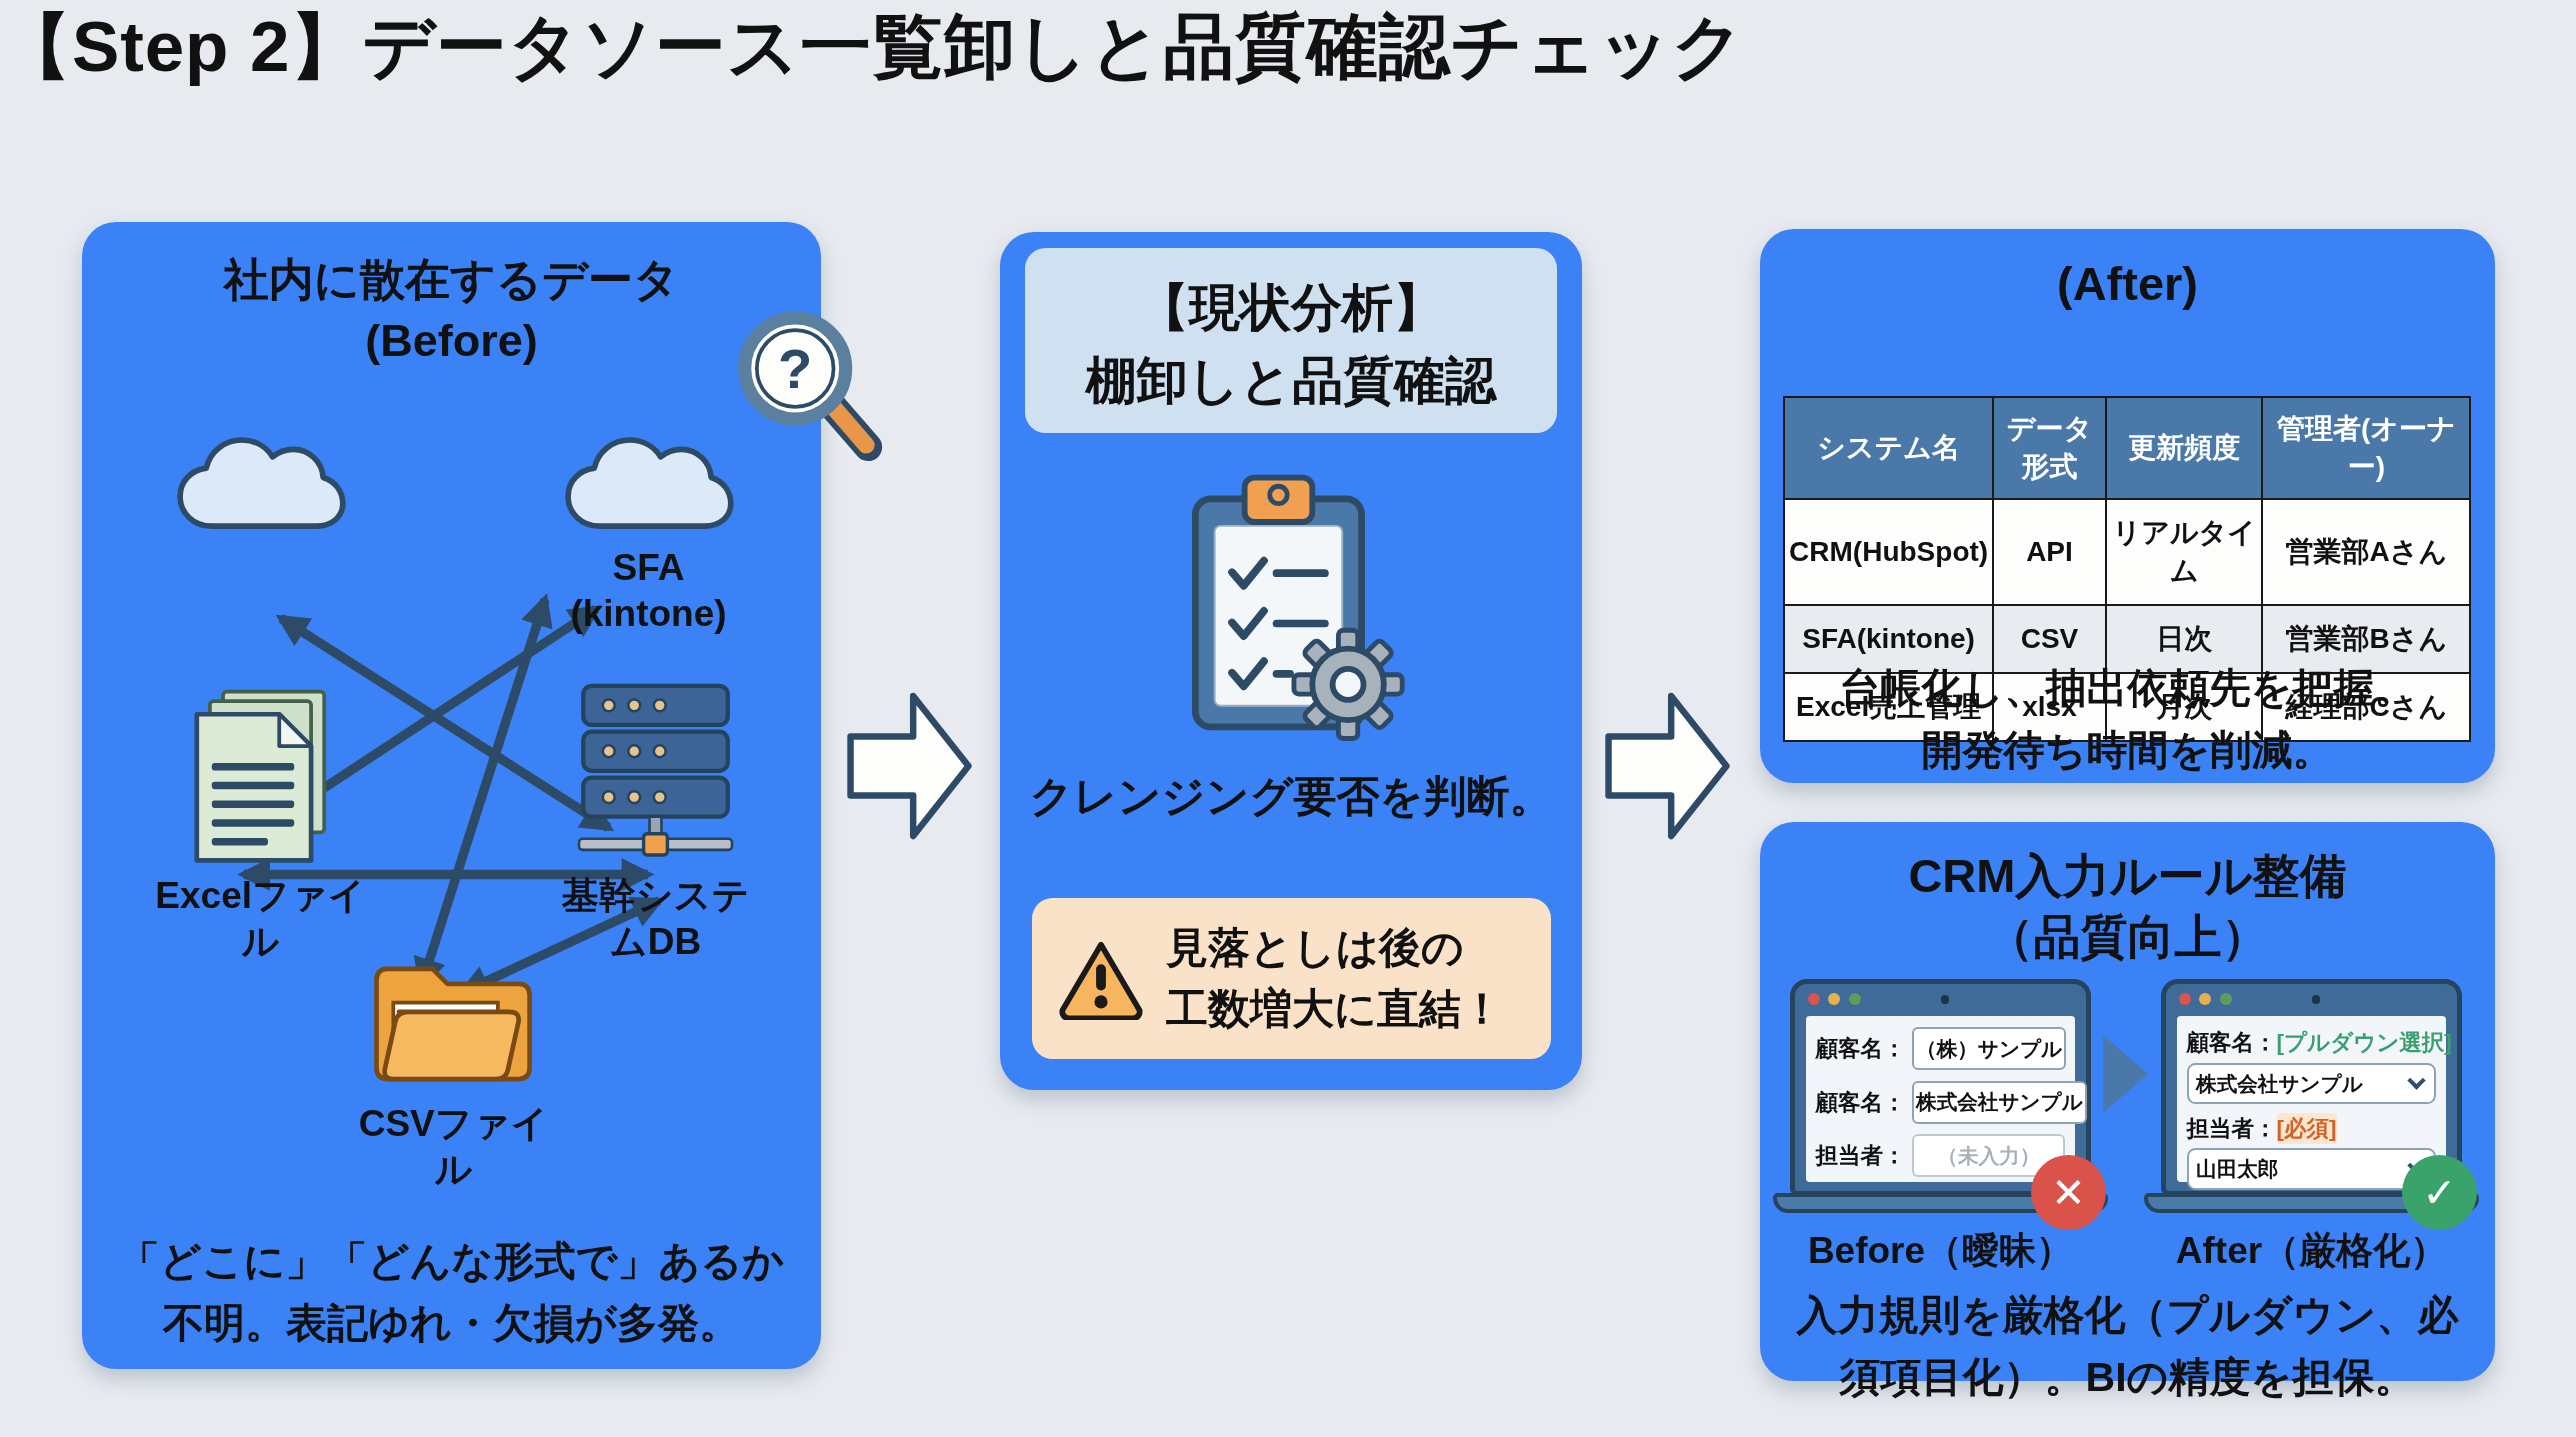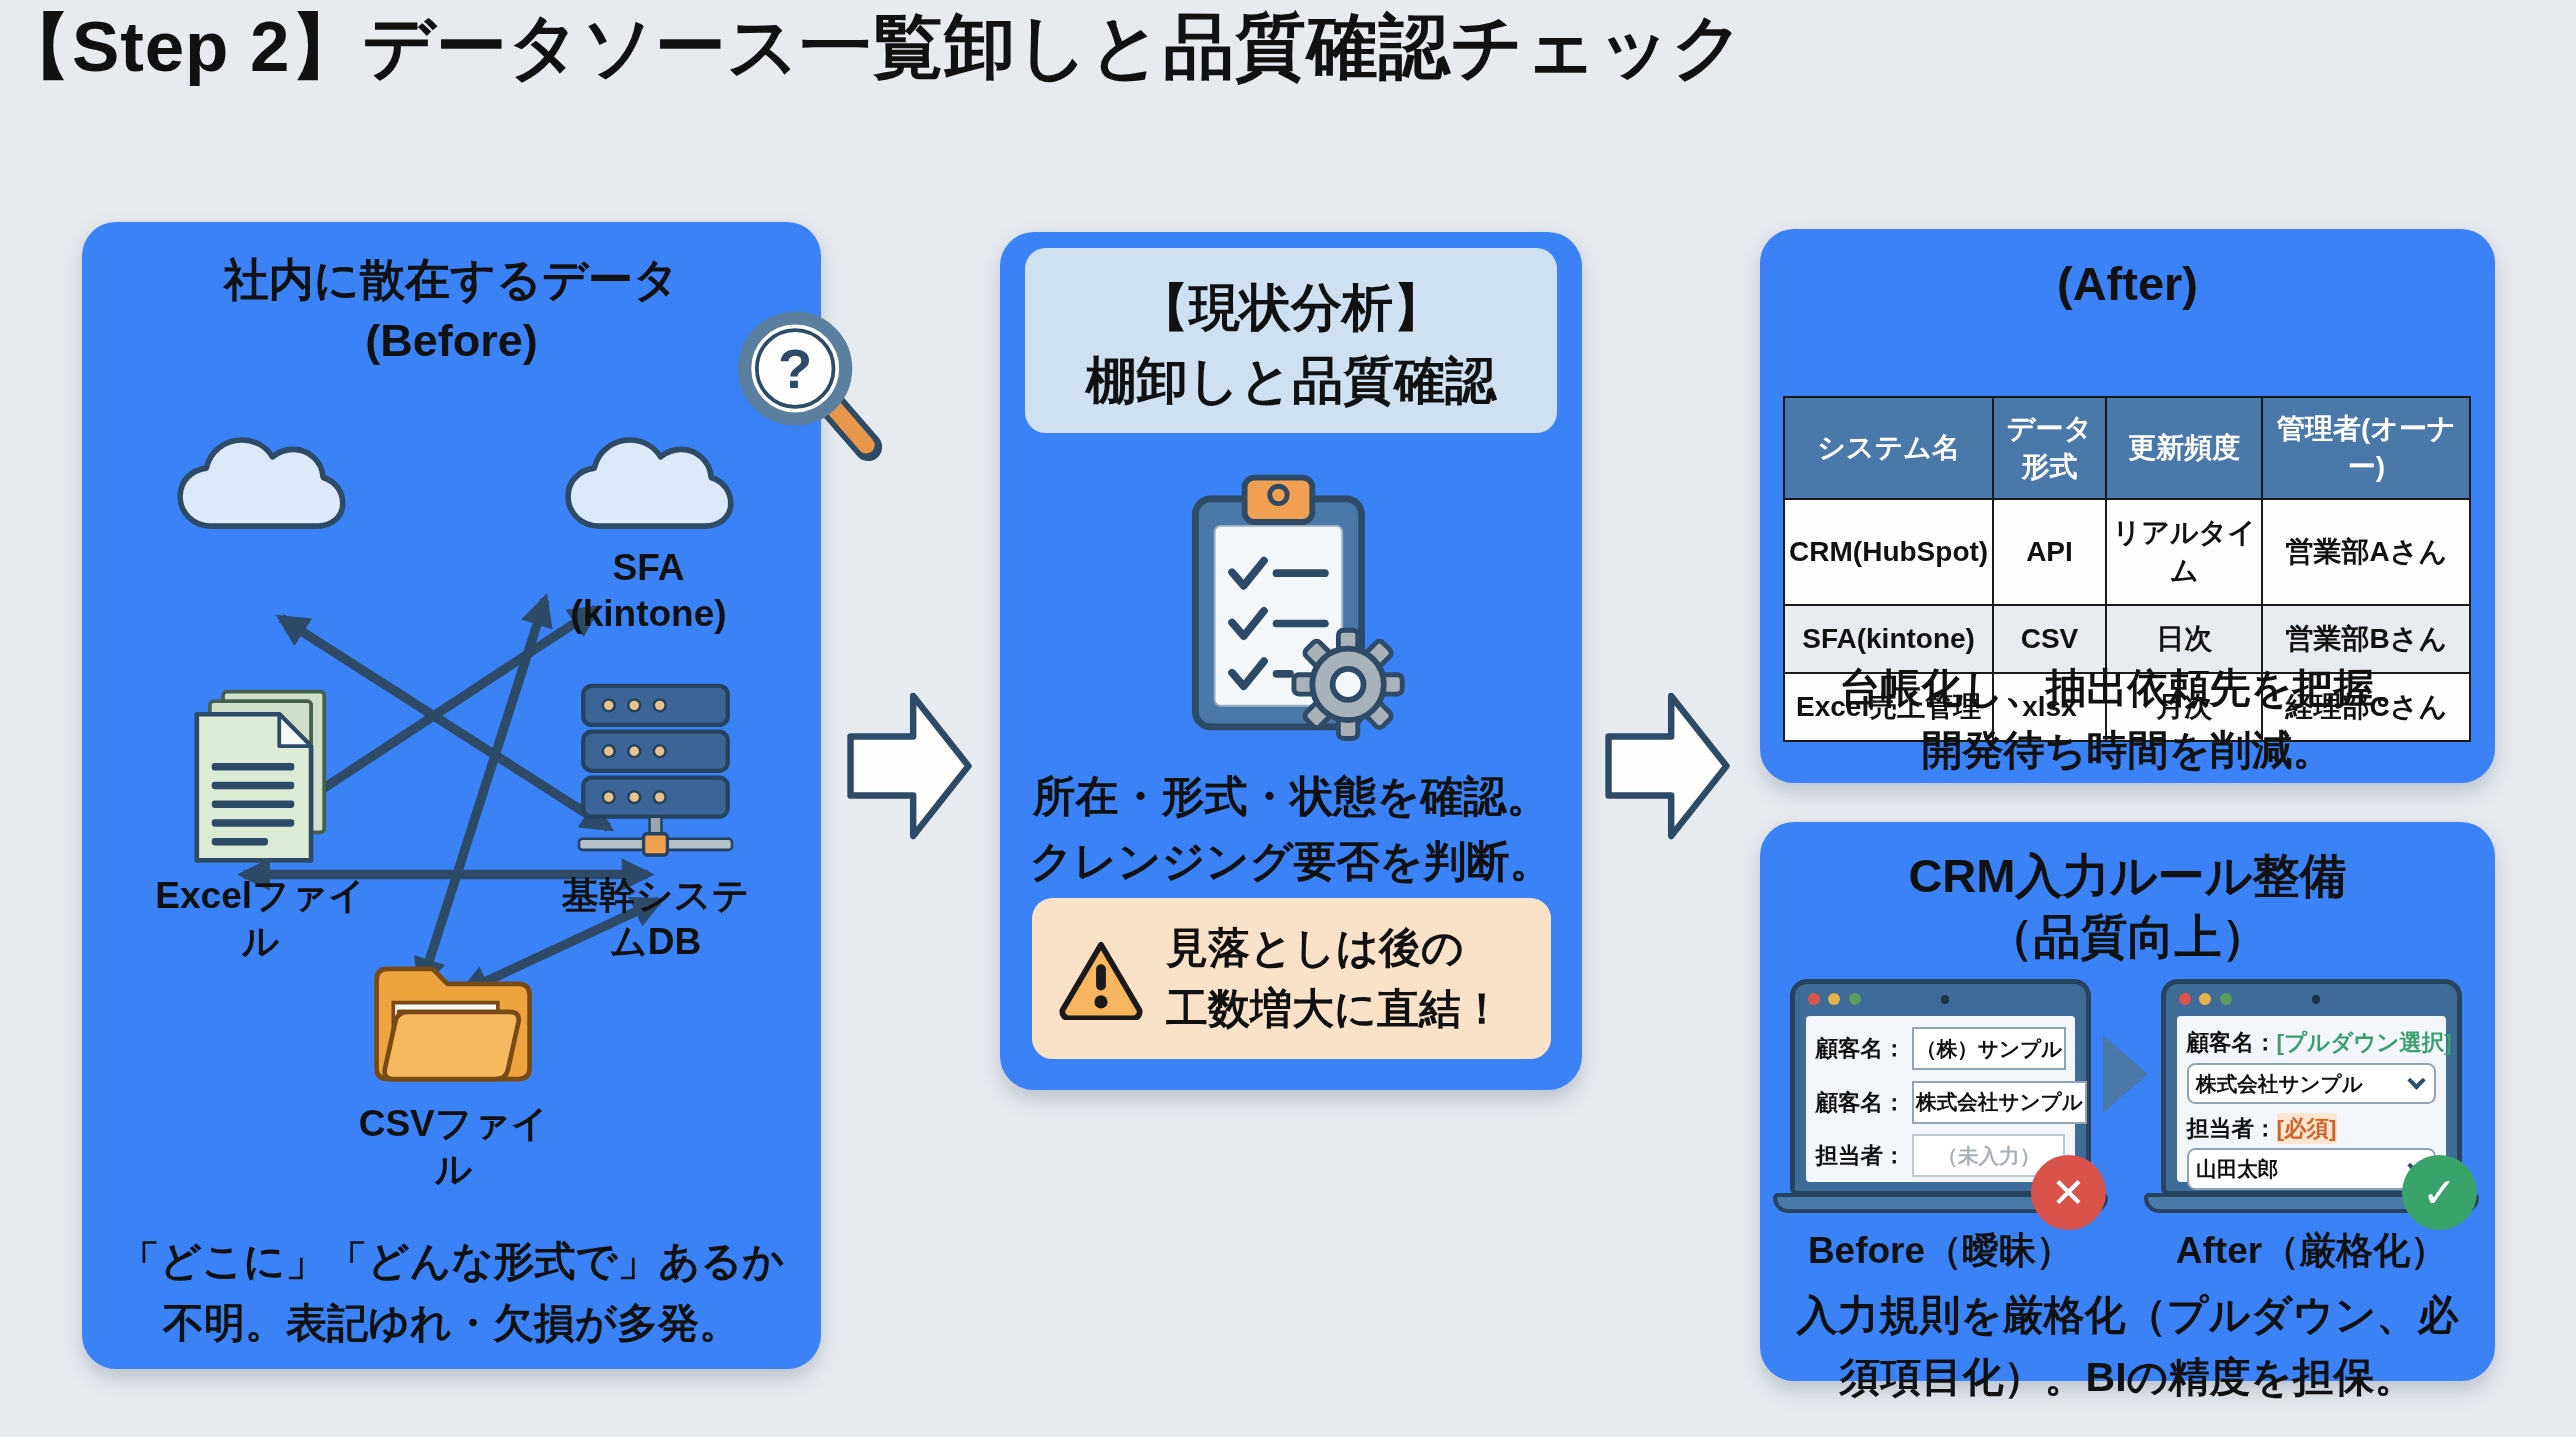--- a/index.html
+++ b/index.html
@@ -76,21 +76,21 @@
   .lt-dot { width:12px; height:12px; border-radius:50%; }
   .lt-dot.r { background:#d9544a; } .lt-dot.y { background:#e5b04e; } .lt-dot.g { background:#5a9e5e; }
   .lt-cam { position:absolute; left:50%; top:11.2px; width:8.4px; height:8.4px; background:#1d3346; border-radius:50%; }
   .lt-screen { position:absolute; left:11.2px; right:11.2px; top:32px; bottom:9.4px;
                background:#f2f6fa; border-radius:3.7px; padding:11.2px 9.4px; }
   .lt-base { width:calc(100% + 34px); margin-left:-17px; height:19.7px; background:#4a7aa8;
              border:4.7px solid #27445f; border-radius:4.7px 4.7px 15px 15px; margin-top:-2.8px; }
   .laptop-label { text-align:center; font-size:37px; font-weight:800; margin-top:13px; }
   .f-row { display:flex; align-items:center; gap:6.6px; margin-bottom:10.3px; }
   .f-label { font-size:22.5px; font-weight:800; white-space:nowrap; }
-  .f-box { flex:1; background:#fff; border:2.8px solid #8fa3b3; border-radius:0; text-align:center;
+  .f-box { flex:1; background:#fff; border:2.8px solid #8fa3b3; border-radius:6px; text-align:center;
            font-size:20.6px; font-weight:800; padding:5.6px 1.9px; white-space:nowrap; }
   .f-box.ph { color:#a8b0b8; border-color:#bcc8d2; font-weight:700; }
   .a-labelrow { display:flex; font-size:22.5px; font-weight:800; margin-bottom:4.7px; white-space:nowrap; }
   .tag-green { color:#3a9e6e; } .tag-red { color:#d2622a; background:#fbe6cf; border-radius:3.7px; }
   .a-select { display:flex; align-items:center; justify-content:space-between; background:#fff;
               border:2.8px solid #8fa3b3; border-radius:8.4px; padding:4.7px 11.2px 4.7px 7.5px;
               font-size:20.6px; font-weight:800; margin-bottom:8.4px; }
   .chev { width:13px; height:13px; border-right:4.7px solid #2d5070; border-bottom:4.7px solid #2d5070;
           transform:rotate(45deg); margin-top:-6.6px; }
   .badge { position:absolute; right:-15px; top:176px; width:75px; height:75px; border-radius:50%;
@@ -246,21 +246,20 @@
         <rect x="-10" y="-56" width="20" height="24" rx="5" transform="rotate(225)"></rect>
         <rect x="-10" y="-56" width="20" height="24" rx="5" transform="rotate(270)"></rect>
         <rect x="-10" y="-56" width="20" height="24" rx="5" transform="rotate(315)"></rect>
       </g>
       <circle r="37" fill="#a8b2ba" stroke="#2d4a66" stroke-width="6"></circle>
       <circle r="16" fill="#f4f7fa" stroke="#2d4a66" stroke-width="6"></circle>
     </g>
   </svg>
 
   <div class="ap-body">
-    <div>所在・形式・状態を確認。</div>
     <div>クレンジング要否を判断。</div>
   </div>
 
   <div class="ap-warning">
     <svg width="90" height="82" viewBox="0 0 110 100">
       <path d="M55 8 L102 88 a8 8 0 0 1 -7 10 H15 a8 8 0 0 1 -7 -10 Z" fill="#f6b55e" stroke="#1a1a1a" stroke-width="7" stroke-linejoin="round"></path>
       <rect x="49" y="32" width="12" height="32" rx="6" fill="#1a1a1a"></rect>
       <circle cx="55" cy="78" r="8" fill="#1a1a1a"></circle>
     </svg>
     <div class="ap-warning-text">

